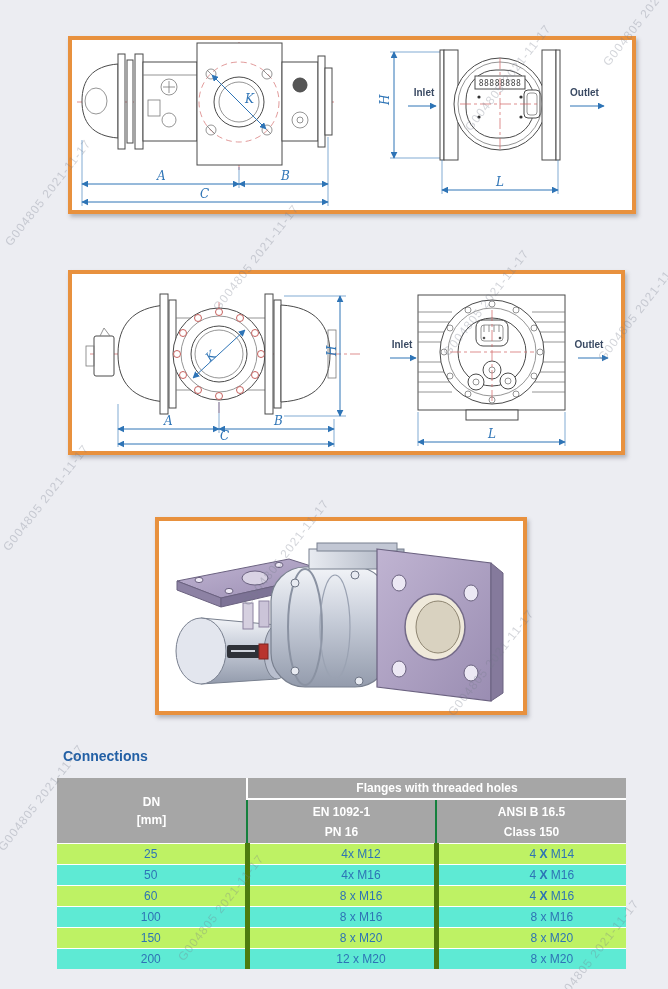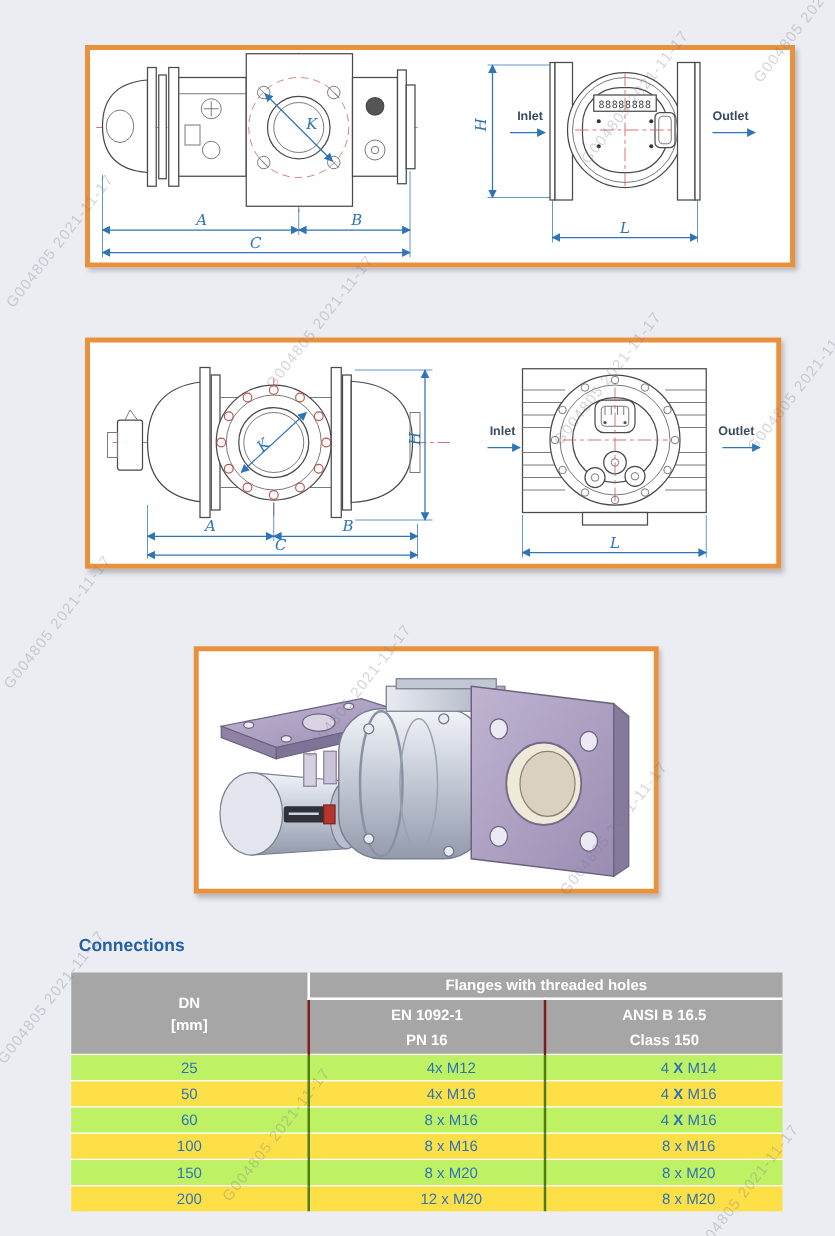--- a/index.html
+++ b/index.html
@@ -21,24 +21,24 @@
   .bolt{stroke:#C0504D;stroke-width:.9;fill:#fff;}
   .dimlab{font-family:"DejaVu Serif",serif;font-style:italic;font-size:12px;fill:#2E74B6;}
   .flowlab{font-family:"Liberation Sans",sans-serif;font-size:10px;font-weight:bold;fill:#3A4A63;}
   .digits{font-family:"DejaVu Sans Mono",monospace;font-size:8px;fill:#444;letter-spacing:.5px;}
 
   
   .conn-table{position:absolute;left:57px;top:778px;width:569px;border-collapse:collapse;table-layout:fixed;}
   .conn-table th{background:#A6A6A6;color:#fff;font-size:12px;font-weight:bold;text-align:center;padding:0;}
   .conn-table thead tr:first-child th.flange-head{height:20px;border-left:2px solid #fff;border-bottom:2px solid #fff;}
   .conn-table th.dn-cell{line-height:18px;}
-  .conn-table th.sub{height:43px;line-height:20px;border-left:2px solid #7f1d1d;}
+  .conn-table th.sub{height:43px;line-height:20px;border-left:2px solid #15803d;}
   .conn-table td{height:20px;text-align:center;font-size:12px;color:#2E74B5;padding:0;background:#bef264;border-top:1px solid #fff;}
-  .conn-table td+td{border-left:2px solid #4d7c0f;padding-left:39px;}
-  .conn-table tr.alt td{background:#fde047;margin-top:12px;}
+  .conn-table td+td{border-left:5px solid #4d7c0f;padding-left:39px;}
+  .conn-table tr.alt td{background:#5eead4;margin-top:12px;}
   .conn-table td b{font-weight:bold;}
 
   
   .wm-layer{position:absolute;inset:0;pointer-events:none;z-index:50;}
   .wm{position:absolute;transform:rotate(-52deg);transform-origin:0 0;font-size:12px;letter-spacing:1px;color:rgba(118,124,140,.32);white-space:nowrap;}
 </style>
 </head>
 <body>
 
 <div class="page">

